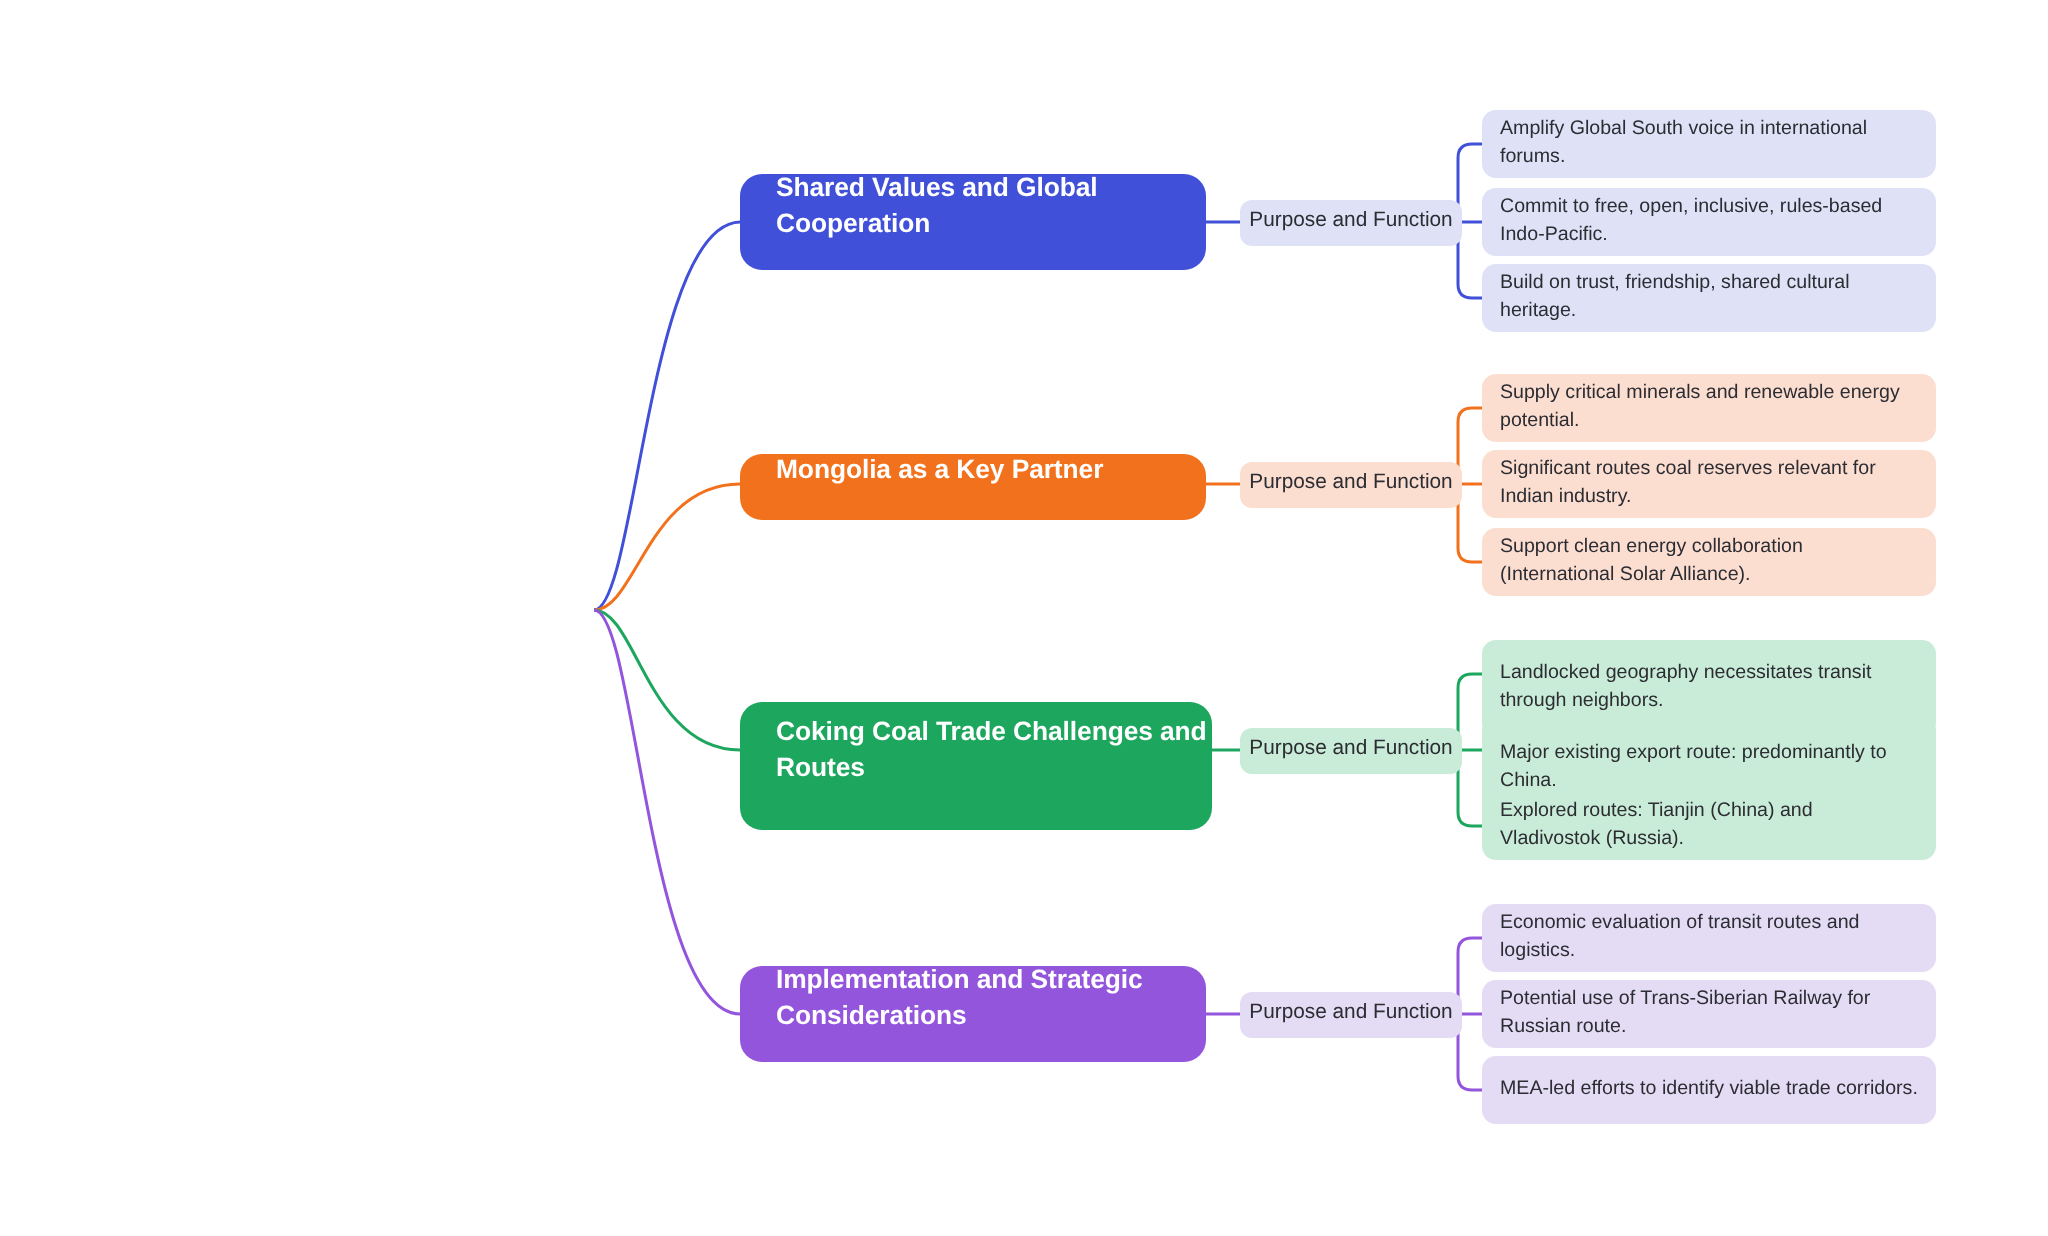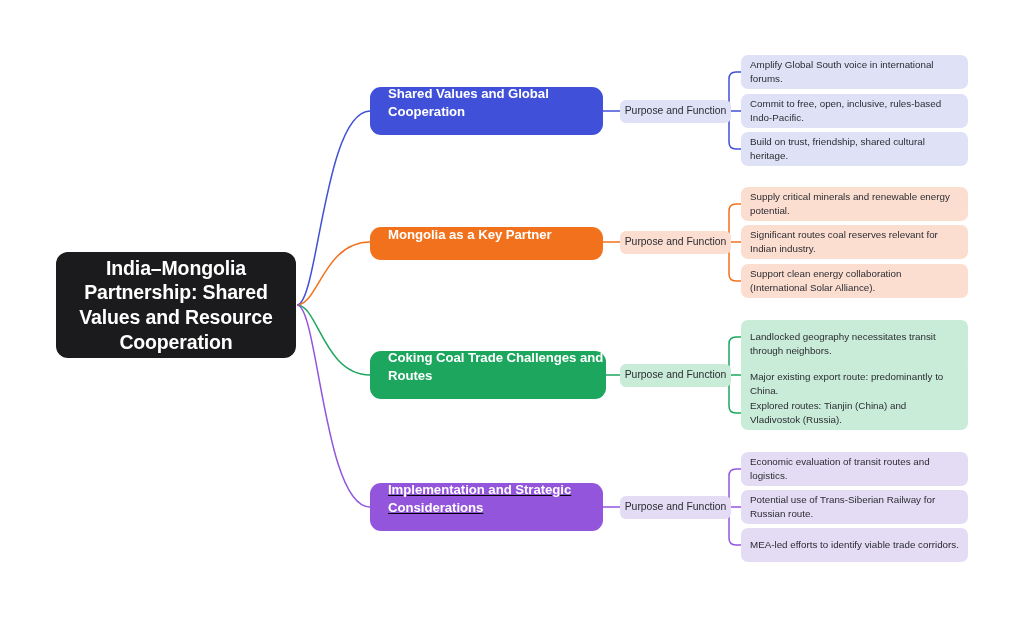--- a/index.html
+++ b/index.html
@@ -133,23 +133,20 @@
         <path d="M731,375 H729" fill="none" stroke="#1da65e" stroke-width="1.5"></path>
         <path d="M741,337 H736 Q729,337 729,344 V406 Q729,413 736,413 H741" fill="none" stroke="#1da65e" stroke-width="1.5"></path>
         <path d="M729,375 H741" fill="none" stroke="#1da65e" stroke-width="1.5"></path>
         <path d="M603,507 H620" fill="none" stroke="#9455dd" stroke-width="1.5"></path>
         <path d="M731,507 H729" fill="none" stroke="#9455dd" stroke-width="1.5"></path>
         <path d="M741,469 H736 Q729,469 729,476 V538 Q729,545 736,545 H741" fill="none" stroke="#9455dd" stroke-width="1.5"></path>
         <path d="M729,507 H741" fill="none" stroke="#9455dd" stroke-width="1.5"></path>
       </g>
   </svg>
 
-  <div class="root-node">
-    <div class="root-label">India–Mongolia Partnership: Shared Values and Resource Cooperation</div>
-  </div>
 
   <div id="nodes">
       <div class="branch-node" style="left: 370px; top: 87px; width: 233px; height: 48px; background: rgb(64, 80, 216);">
         <div class="branch-label">Shared Values and Global Cooperation</div>
       </div>
       <div class="mid-node" style="left: 620px; top: 99.5px; width: 111px; background: rgb(223, 226, 247);">
         <div class="mid-label">Purpose and Function</div>
       </div>
       <div class="leaf-node" style="top: 55px; height: 34px; background: rgb(223, 226, 247);">
         <div class="leaf-label">Amplify Global South voice in international forums.</div>
@@ -168,36 +165,36 @@
       </div>
       <div class="leaf-node" style="top: 187px; height: 34px; background: rgb(251, 222, 208);">
         <div class="leaf-label">Supply critical minerals and renewable energy potential.</div>
       </div>
       <div class="leaf-node" style="top: 225px; height: 34px; background: rgb(251, 222, 208);">
         <div class="leaf-label">Significant routes coal reserves relevant for Indian industry.</div>
       </div>
       <div class="leaf-node" style="top: 264px; height: 34px; background: rgb(251, 222, 208);">
         <div class="leaf-label">Support clean energy collaboration (International Solar Alliance).</div>
       </div>
-      <div class="branch-node" style="left: 370px; top: 351px; width: 236px; height: 48px; background: rgb(29, 166, 94);">
+      <div class="branch-node" style="left: 370px; top: 351px; width: 236px; height: 64px; background: rgb(29, 166, 94);">
         <div class="branch-label">Coking Coal Trade Challenges and Routes</div>
       </div>
       <div class="mid-node" style="left: 620px; top: 363.5px; width: 111px; background: rgb(201, 236, 216);">
         <div class="mid-label">Purpose and Function</div>
       </div>
       <div class="leaf-node" style="top: 320px; height: 48px; background: rgb(201, 236, 216);">
         <div class="leaf-label">Landlocked geography necessitates transit through neighbors.</div>
       </div>
       <div class="leaf-node" style="top: 358px; height: 52px; background: rgb(201, 236, 216);">
         <div class="leaf-label">Major existing export route: predominantly to China.</div>
       </div>
       <div class="leaf-node" style="top: 396px; height: 34px; background: rgb(201, 236, 216);">
         <div class="leaf-label">Explored routes: Tianjin (China) and Vladivostok (Russia).</div>
       </div>
-      <div class="branch-node" style="left: 370px; top: 483px; width: 233px; height: 48px; background: rgb(148, 85, 221); text-decoration: underline;">
+      <div class="branch-node" style="left: 370px; top: 483px; width: 233px; height: 48px; background: rgb(148, 85, 221);">
         <div class="branch-label">Implementation and Strategic Considerations</div>
       </div>
       <div class="mid-node" style="left: 620px; top: 495.5px; width: 111px; background: rgb(227, 220, 244);">
         <div class="mid-label">Purpose and Function</div>
       </div>
       <div class="leaf-node" style="top: 452px; height: 34px; background: rgb(227, 220, 244);">
         <div class="leaf-label">Economic evaluation of transit routes and logistics.</div>
       </div>
       <div class="leaf-node" style="top: 490px; height: 34px; background: rgb(227, 220, 244);">
         <div class="leaf-label">Potential use of Trans-Siberian Railway for Russian route.</div>

